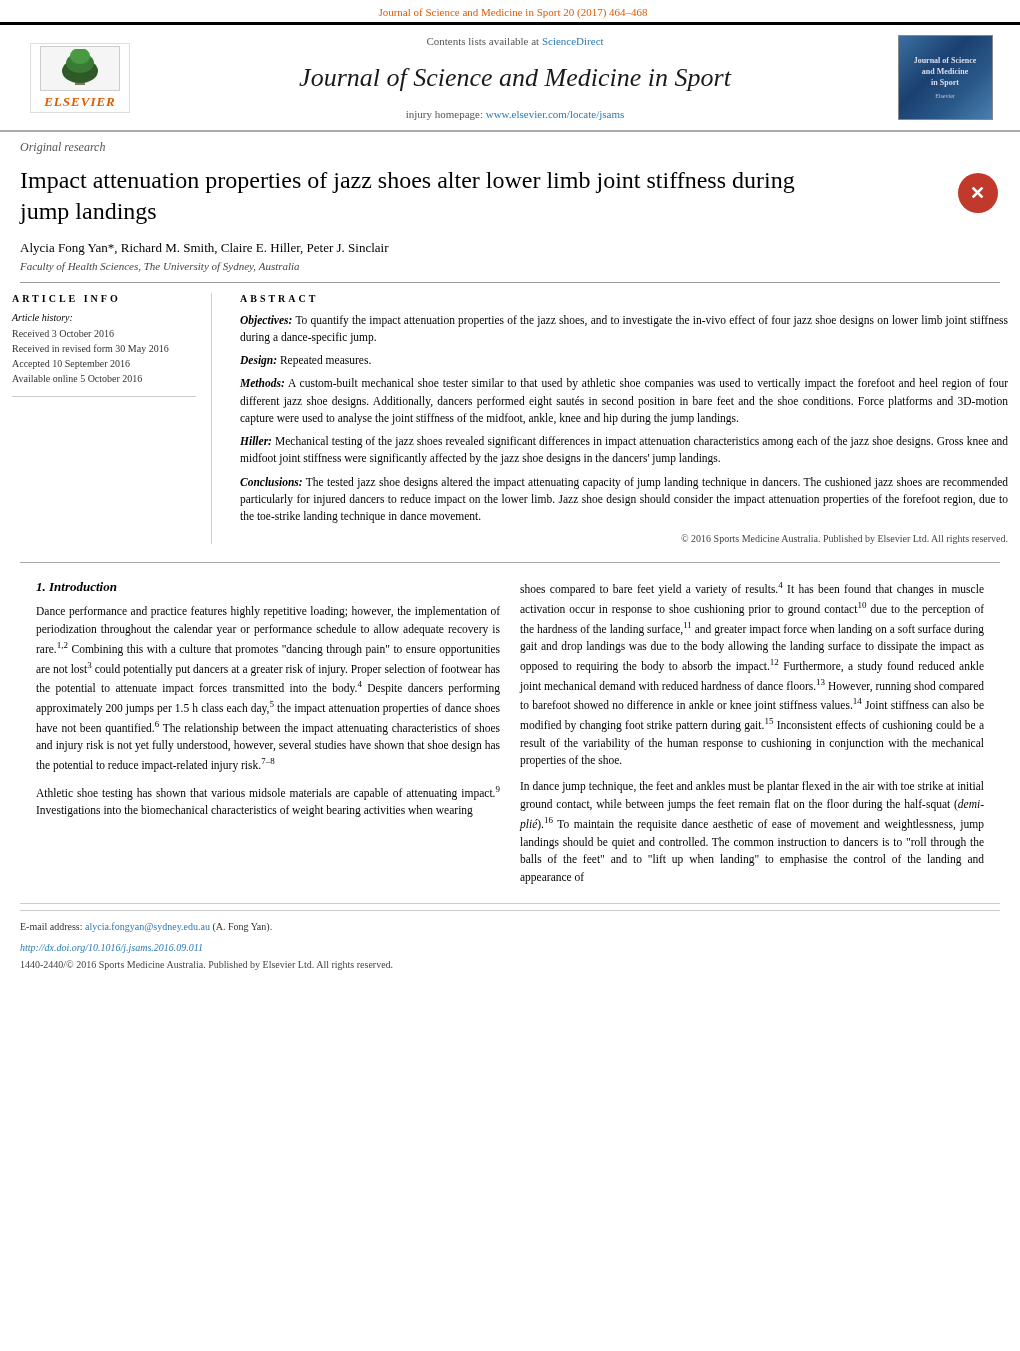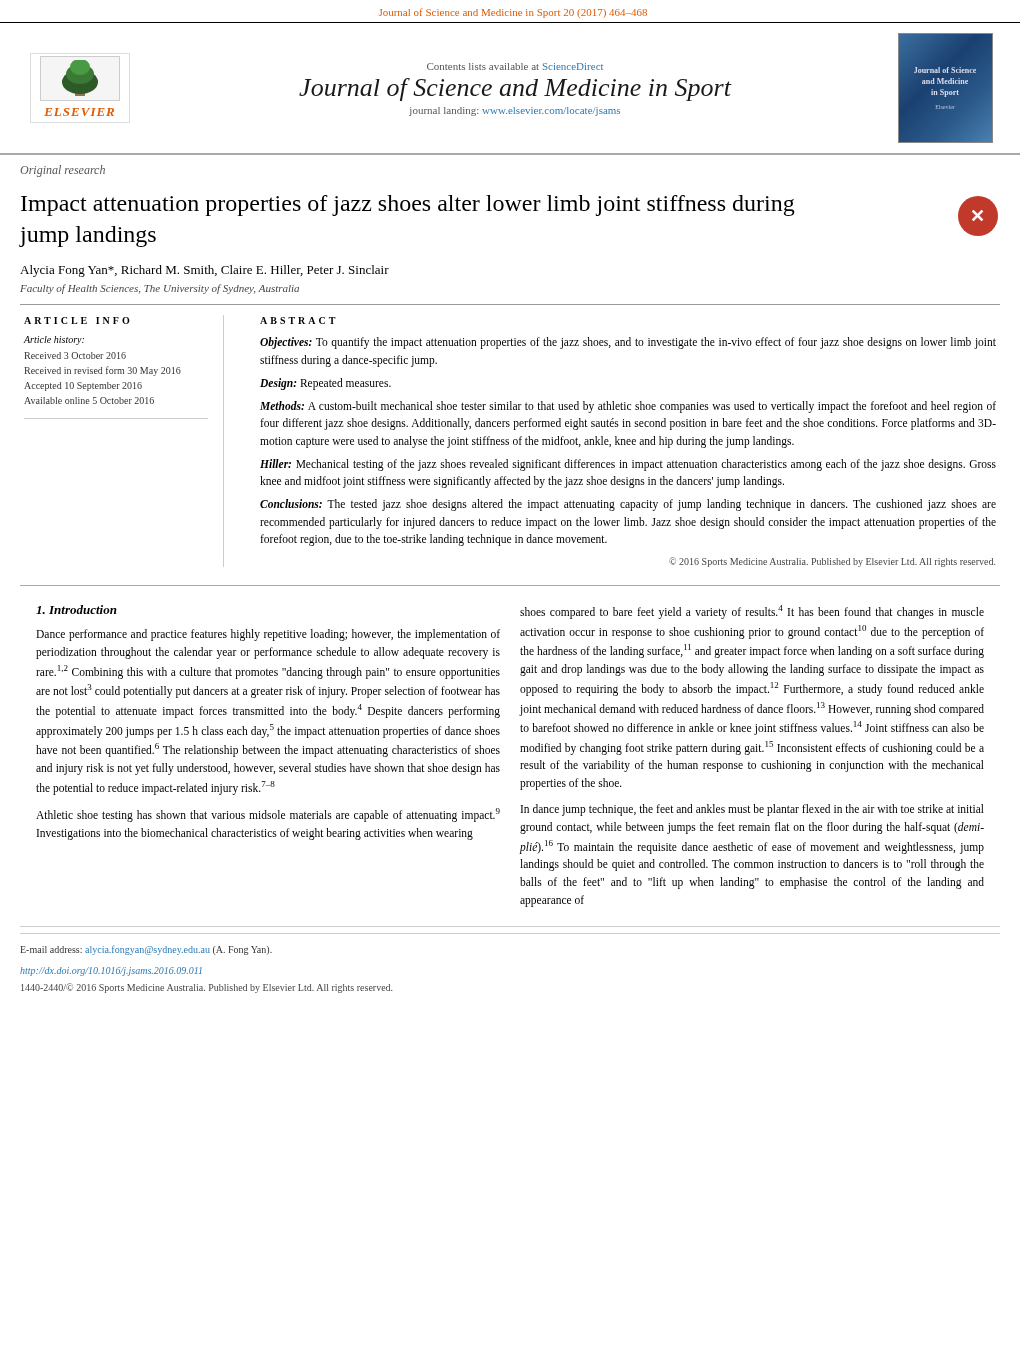--- a/index.html
+++ b/index.html
@@ -7,21 +7,21 @@
       width: 1020px;
       min-height: 1351px;
       background: #fff;
       font-family: 'Times New Roman', Times, serif;
       font-size: 13px;
       color: #000;
     }
     .top-bar {
       text-align: center;
       padding: 6px 0 4px 6px;
-      border-bottom: 1px solid #000000;
+      border-bottom: 3px solid #000000;
       font-size: 11px;
       color: #e05a00;
     }
     .header-section {
       display: flex;
       align-items: stretch;
       border-bottom: 2px solid #aaa;
       padding: 10px 20px;
       gap: 10px;
     }
@@ -61,21 +61,21 @@
       font-style: italic;
       letter-spacing: 1px;
       margin-top: 3px;
     }
     .header-center {
       flex: 1;
       display: flex;
       flex-direction: column;
       align-items: center;
       justify-content: center;
-      gap: 0;
+      gap: 15px;
     }
     .contents-line {
       font-size: 11px;
       color: #555;
     }
     .journal-title {
       font-size: 26px;
       font-style: italic;
       color: #1a1a1a;
       text-align: right;
@@ -86,21 +86,21 @@
       color: #555;
     }
     .header-right {
       display: flex;
       align-items: center;
       justify-content: center;
       min-width: 110px;
     }
     .journal-cover {
       width: 95px;
-      height: 110px;
+      height: 85px;
       background: linear-gradient(135deg, #3a6fa0 0%, #1a4070 40%, #2a5a8a 70%, #4a80b0 100%);
       border: 1px solid #888;
       display: flex;
       flex-direction: column;
       align-items: center;
       justify-content: center;
       color: #fff;
       font-size: 7px;
       text-align: center;
       padding: 4px;
@@ -156,22 +156,22 @@
       font-style: italic;
       color: #444;
     }
     .main-divider {
       border: none;
       border-top: 1px solid #999;
       margin: 0 20px;
     }
     .two-column {
       display: flex;
-      padding: 10px 24px;
-      gap: 36px;
+      padding: 10px 12px;
+      gap: 28px;
     }
     .left-col {
       width: 200px;
       flex-shrink: 0;
       border-right: 1px solid #ccc;
       padding-right: 15px;
     }
     .right-col {
       flex: 1;
     }
@@ -316,21 +316,21 @@
       <div class="elsevier-label">ELSEVIER</div>
     </div>
   </div>
   <div class="header-center">
     <div class="contents-line">
       <span>Contents lists available at</span>
       <span style="color:#2a7ab5; cursor:pointer;">ScienceDirect</span>
     </div>
     <div class="journal-title">Journal of Science and Medicine in Sport</div>
     <div class="homepage-line">
-      <span>journal landing:</span>
+      <span>injury homepage:</span>
       <span style="color:#2a7ab5; cursor:pointer;">www.elsevier.com/locate/jsams</span>
     </div>
   </div>
   <div class="header-right">
     <div class="journal-cover">
       <div style="font-size:6px; line-height:1.4; text-align:center; color:#dde;">
         <div style="font-weight:bold; font-size:8px;">Journal of Science<br>and Medicine<br>in Sport</div>
         <div style="margin-top:4px; font-size:6px; opacity:0.8;">Elsevier</div>
       </div>
     </div>

